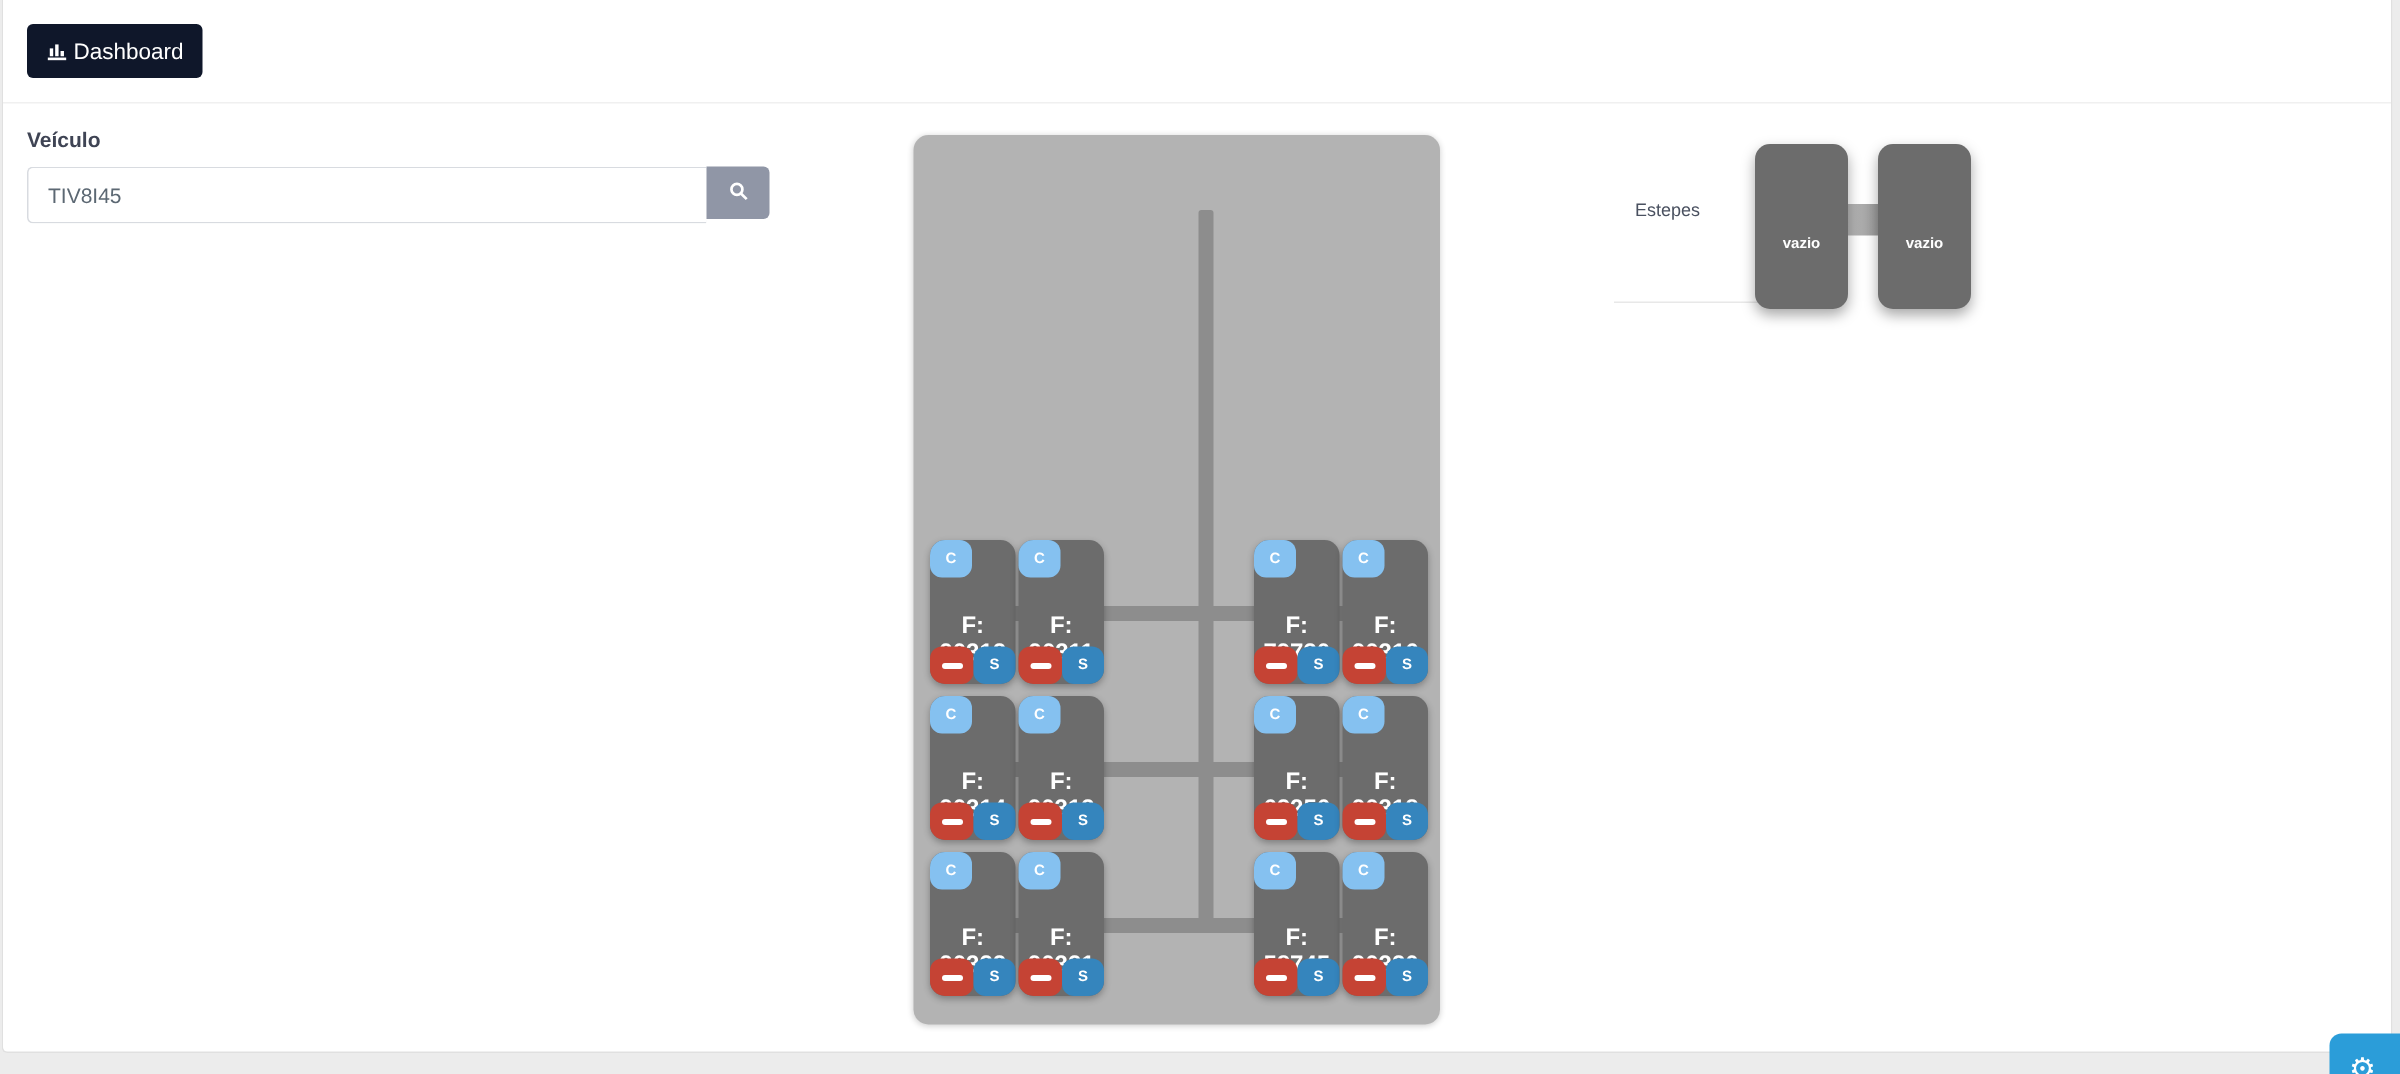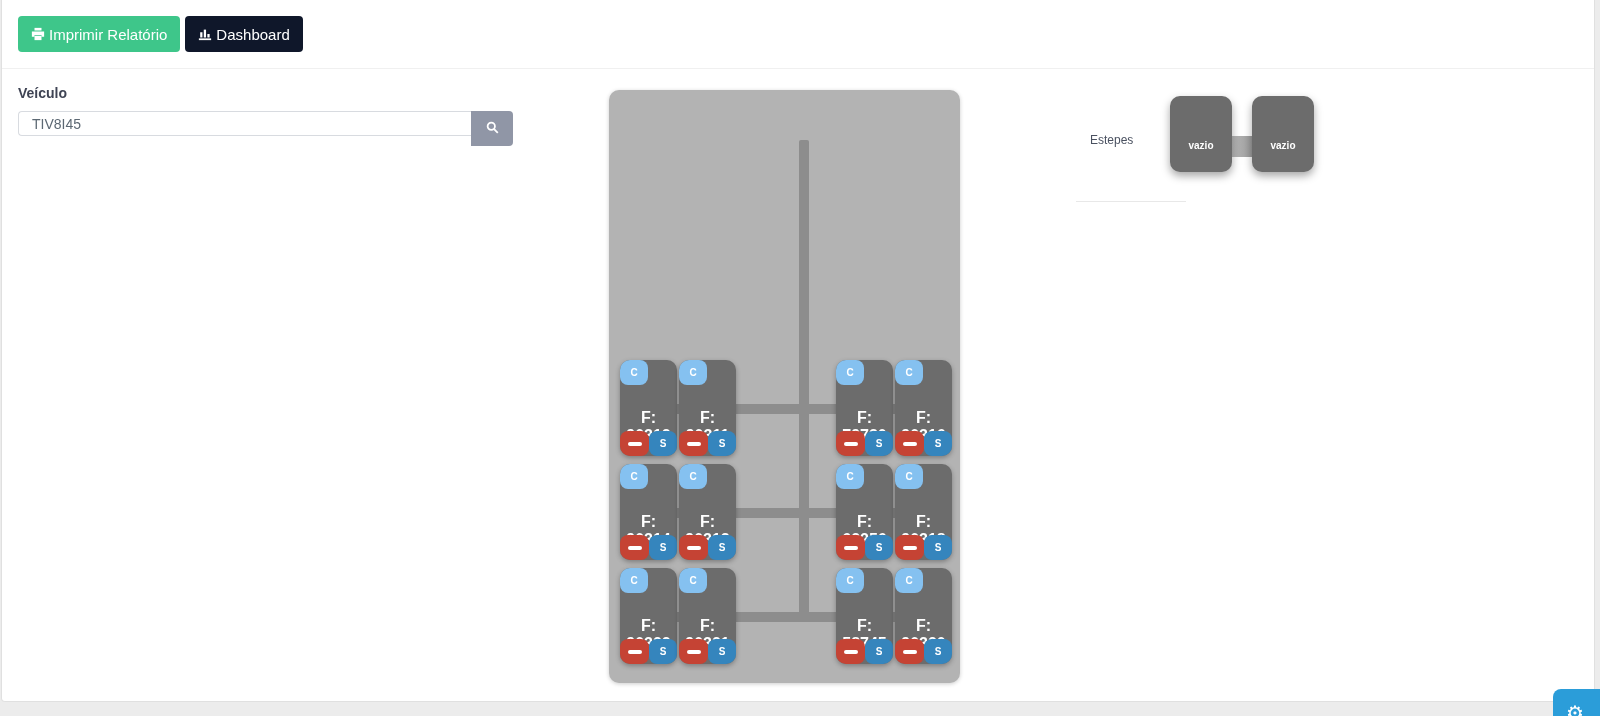--- a/index.html
+++ b/index.html
@@ -36,21 +36,21 @@
   .btn svg { display:block; }
   .btn-green { background:#3ec68a; }
   .btn-gray  { background:#0f172a; }
   
   .content { position:relative; height:633px; }
   
   .vehicle-form { position:absolute; left:16px; top:16px; }
   .field-label { font-size:14px; font-weight:600; color:#3f4454; display:block; }
   .input-group { display:flex; margin-top:10px; width:495px; }
   .input-group input {
-    flex:1; height:25px;
+    flex:1; height:38px;
     border:1px solid #d8dbe0; border-right:none;
     border-radius:4px 0 0 4px;
     padding:0 13px; font-size:14px; color:#5c6873;
     font-family:inherit; outline:none; background:#fff;
   }
   .search-btn {
     width:42px; height:35px; border:none;
     background:#9096a6; border-radius:0 4px 4px 0;
     display:flex; align-items:center; justify-content:center;
     cursor:pointer;
@@ -111,21 +111,21 @@
   }
   
   .estepes-label { position:absolute; left:1088px; top:64px; font-size:12px; color:#4a5160; }
   .estepes-underline { position:absolute; left:1074px; top:132px; width:110px; height:1px; background:#e8e8e8; }
   .spare-connector {
     position:absolute; left:1220px; top:67px; width:40px; height:21px;
     background:linear-gradient(to right,#c6c6c6,#8f8f8f);
   }
   .spare {
     position:absolute; top:27px;
-    width:62px; height:76px;
+    width:62px; height:110px;
     background:#6c6c6c; border-radius:10px;
     box-shadow:0 4px 9px rgba(0,0,0,.35);
     color:#fff; font-size:10px; font-weight:700;
     display:flex; align-items:center; justify-content:center;
     padding-top:22px; cursor:pointer;
   }
   .spare-0 { left:1168px; } .spare-1 { left:1250px; }
   
   .fab {
     position:absolute; left:1553px; top:689px;
@@ -136,30 +136,20 @@
     font-size:20px; line-height:1;
   }
 </style>
 </head>
 <body>
 
 <div class="card">
 
   <div class="header">
     <div class="header-actions">
-      <button class="btn btn-green">
-        <span>
-          <svg width="14" height="14" viewBox="0 0 16 16" fill="#fff">
-            <path d="M4 1h8v3H4z"></path>
-              <path d="M1 5h14v6h-3v-2H4v2H1z"></path>
-              <path d="M4 10h8v5H4z"></path>
-          </svg>
-        </span>
-        <span>Imprimir Relatório</span>
-      </button>
       <button class="btn btn-gray">
         <span>
           <svg width="14" height="14" viewBox="0 0 16 16" fill="#fff">
             <rect x="1" y="13" width="14" height="2"></rect>
             <rect x="2.5" y="6" width="2.6" height="6"></rect>
             <rect x="6.6" y="3" width="2.6" height="9"></rect>
             <rect x="10.7" y="8" width="2.6" height="4"></rect>
           </svg>
         </span>
         <span>Dashboard</span>

